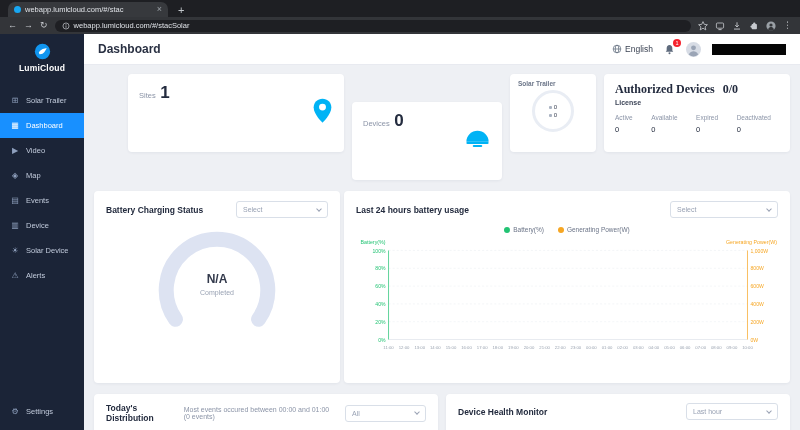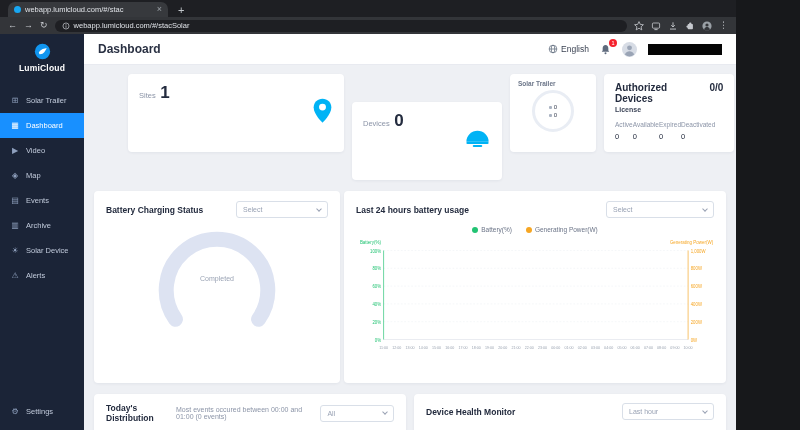--- a/index.html
+++ b/index.html
@@ -1,18 +1,18 @@
 <!DOCTYPE html>
 <html><head>
 <meta charset="utf-8">
 <style>
   * { box-sizing: border-box; margin: 0; padding: 0; }
   body { width: 800px; height: 430px; overflow: hidden; background: #17181b;
          font-family: "Liberation Sans", sans-serif; }
-  .screen { width: 736px; height: 430px; display: flex; flex-direction: column; }
+  .screen { width: 800px; height: 430px; display: flex; flex-direction: column; }
 
   
   .tabs-bar { height: 17px; background: #1e1f23; display: flex; align-items: flex-end; padding-left: 8px; flex: none; }
   .tab { width: 160px; height: 15px; background: #37393d; border-radius: 7px 7px 0 0;
          display: flex; align-items: center; gap: 4px; padding: 0 6px; }
   .favicon { width: 7px; height: 7px; border-radius: 50%; background: #18a7f2; flex: none; }
   .tab-title { color: #dee1e6; font-size: 7.5px; white-space: nowrap; overflow: hidden; flex: 1; }
   .tab-close { color: #9aa0a6; font-size: 9px; line-height: 1; }
   .new-tab { color: #c3c7cc; font-size: 11px; margin: 0 0 1px 10px; line-height: 1; }
 
@@ -59,21 +59,21 @@
   .stat-icon { margin-left: auto; align-self: center; }
 
   .solar-card { flex-direction: column; padding: 6px 8px; align-items: center; }
   .solar-label { font-size: 6.5px; color: #6c7689; align-self: flex-start; font-weight: bold; }
   .solar-circle { width: 42px; height: 42px; border: 3px solid #e9edf4; border-radius: 50%;
                   margin-top: 3px; display: flex; flex-direction: column; align-items: center; justify-content: center; gap: 2px; }
   .solar-row { display: flex; align-items: center; gap: 2px; font-size: 6px; color: #3a4254; }
   .mini-dot { width: 3px; height: 3px; background: #aab3c2; border-radius: 1px; }
 
   .auth-card { flex-direction: column; padding: 8px 11px; }
-  .auth-head { display: flex; gap: 16px; font-size: 10px; font-weight: bold; color: #232b3e; }
+  .auth-head { display: flex; gap: 8px; font-size: 12px; font-weight: bold; color: #232b3e; font-family: Liberation Serif, serif; }
   .auth-license { font-size: 7px; color: #3e4optional; color: #3e4659; margin-top: 2px; font-weight: bold; }
   .auth-cols { display: flex; justify-content: space-between; margin-top: 8px; padding-right: 8px; }
   .auth-col { display: flex; flex-direction: column; gap: 4px; }
   .auth-col-label { font-size: 6.5px; color: #8b94a7; }
   .auth-col-value { font-size: 7.5px; color: #232b3e; }
 
   
   .charts-row { display: flex; gap: 4px; flex: none; height: 192px; }
   .chart-card { padding: 10px 12px; display: flex; flex-direction: column; }
   .battery-card { width: 246px; flex: none; }
@@ -196,21 +196,21 @@
         <div class="menu-item">
           <span class="glyph">◈</span>
           <span>Map</span>
         </div>
         <div class="menu-item">
           <span class="glyph">▤</span>
           <span>Events</span>
         </div>
         <div class="menu-item">
           <span class="glyph">▥</span>
-          <span>Archive</span>
+          <span>Device</span>
         </div>
         <div class="menu-item">
           <span class="glyph">☀</span>
           <span>Solar Device</span>
         </div>
         <div class="menu-item">
           <span class="glyph">⚠</span>
           <span>Alerts</span>
         </div>
       </nav>
@@ -329,20 +329,21 @@
               <div class="select sel-90">
                 <span>Select</span>
                 <span class="chev"></span>
               </div>
             </div>
             <div class="gauge">
               <svg viewBox="0 0 130 90">
                 <path class="gauge-arc" d="M29 77.3 A44 44 0 1 1 101 77.3"></path>
               </svg>
               <div class="gauge-text">
+                <div class="gauge-value">N/A</div>
                 <div class="gauge-caption">Completed</div>
               </div>
             </div>
           </section>
 
           <section class="card chart-card usage-card">
             <div class="card-head">
               <span class="card-title">Last 24 hours battery usage</span>
               <div class="select sel-110">
                 <span>Select</span>

